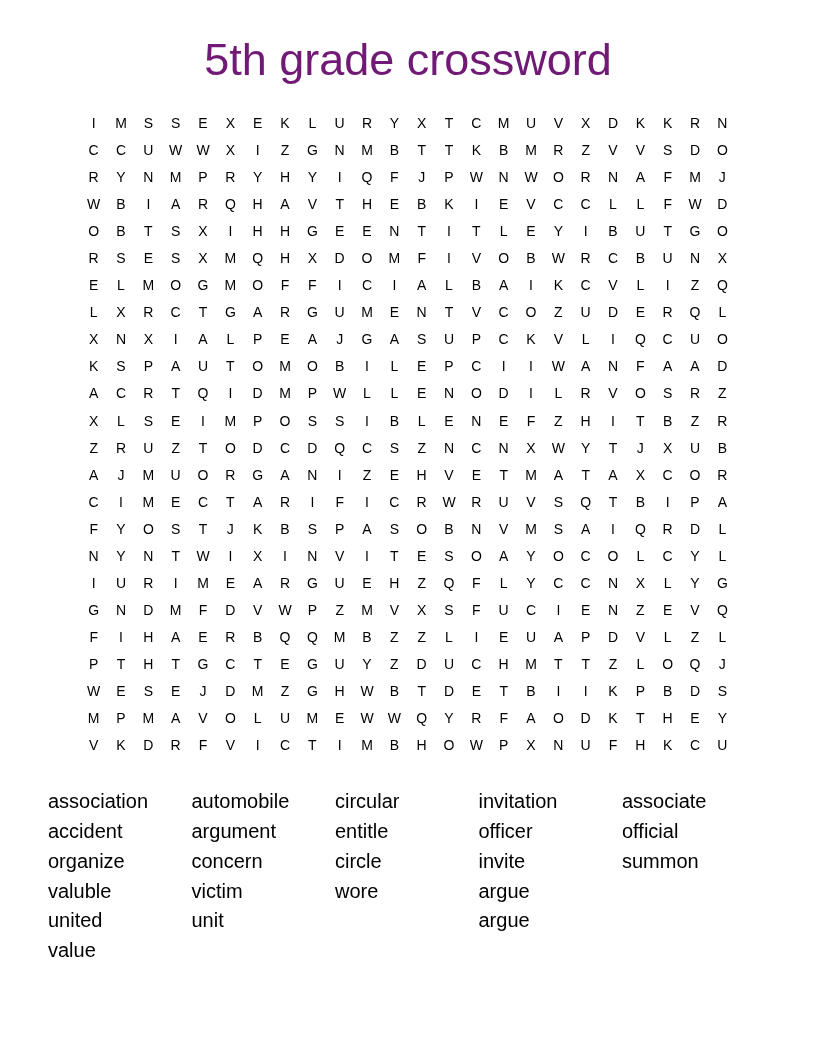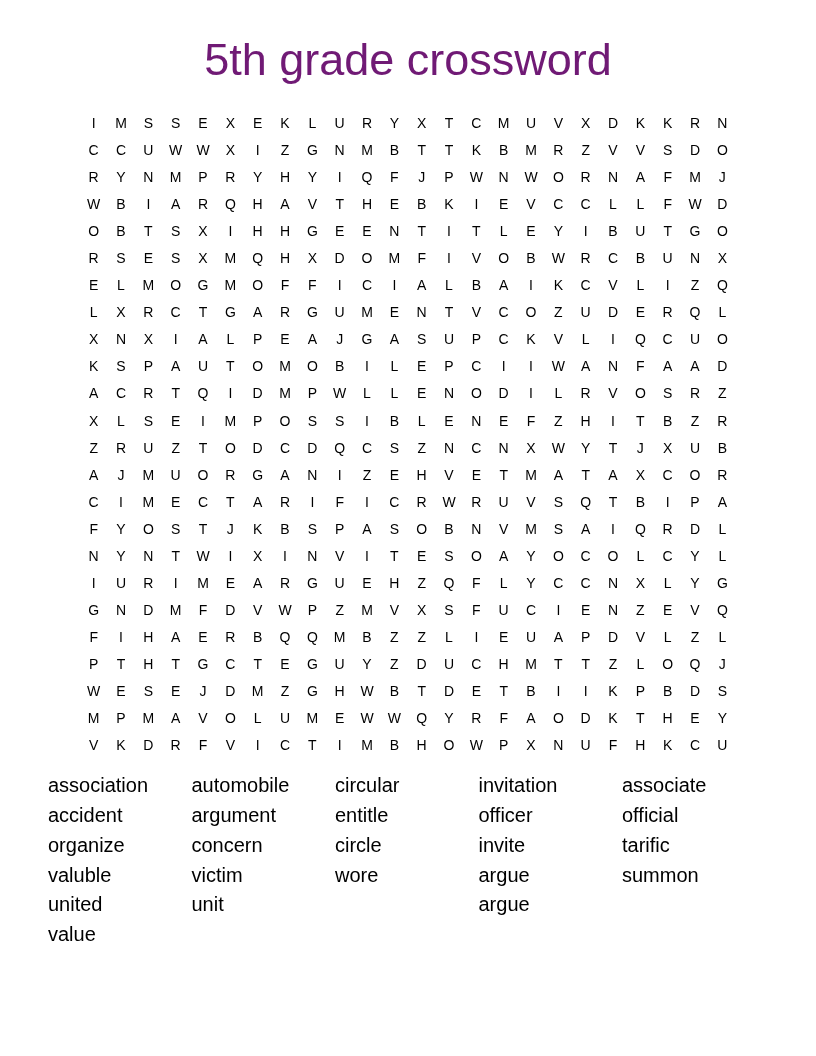--- a/index.html
+++ b/index.html
@@ -33,21 +33,21 @@
   }
   .grid .cell {
     height: 27.05px;
     line-height: 27.05px;
     text-align: center;
     font-size: 14px;
     font-weight: 400;
     color: #000000;
   }
   .words {
-    margin-top: 12px;
+    margin-top: 28px;
     padding-left: 48px;
     display: flex;
     flex-direction: row;
   }
   .word-col {
     width: 143.5px;
     flex: 0 0 auto;
   }
   .word-col .word {
     font-size: 20px;
@@ -665,17 +665,16 @@
       <div class="word-col">
         <div class="word">invitation</div>
         <div class="word">officer</div>
         <div class="word">invite</div>
         <div class="word">argue</div>
         <div class="word">argue</div>
       </div>
       <div class="word-col">
         <div class="word">associate</div>
         <div class="word">official</div>
-        <div class="word">tarific</div>
         <div class="word">summon</div>
       </div>
     </div>
 </div>
 
 </body></html>

